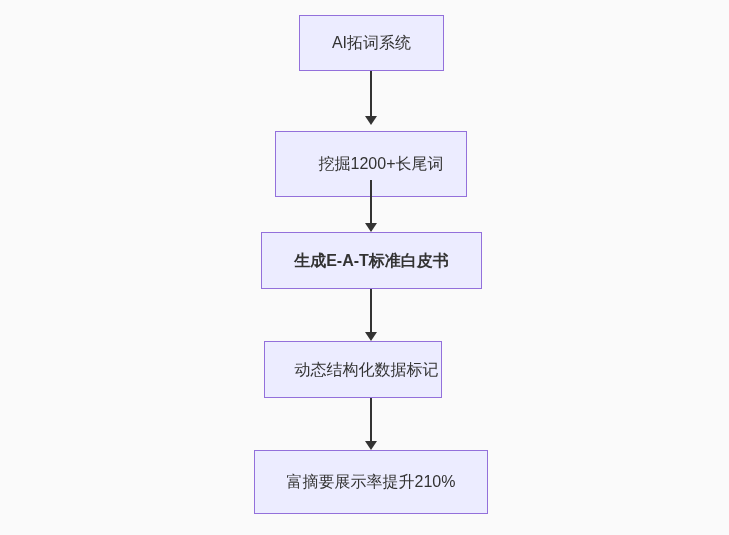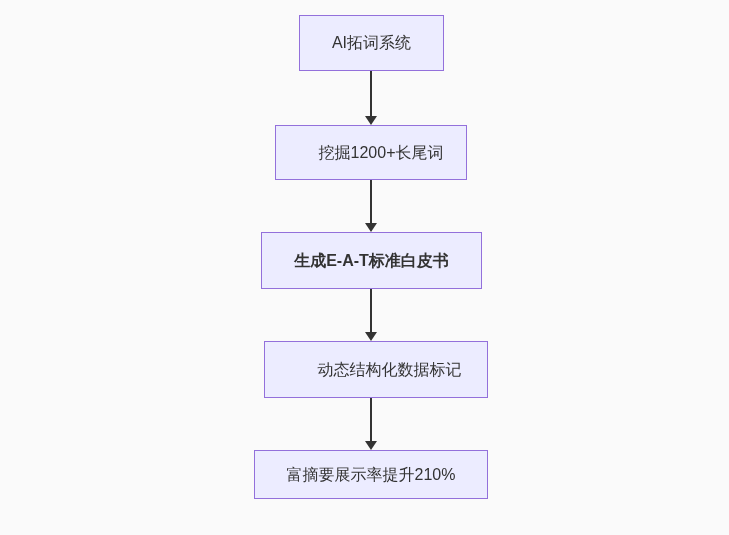--- a/index.html
+++ b/index.html
@@ -63,35 +63,35 @@
 <body>
 
 <div class="diagram">
 
   <div class="node" style="left:299px; top:15px; width:145px; height:56px;">
     <span class="node-label">AI拓词系统</span>
   </div>
 
   <div class="edge" style="left:370px; top:71px; height:45px;"></div>
 
-  <div class="node" style="left:275px; top:125px; width:192px; height:55px;padding-left:20px;">
+  <div class="node" style="left:275px; top:131px; width:192px; height:66px;padding-left:20px;">
     <span class="node-label">挖掘1200+长尾词</span>
   </div>
 
   <div class="edge" style="left:370px; top:180px; height:43px;"></div>
 
   <div class="node" style="left:261px; top:232px; width:221px; height:57px;font-weight:bold;">
     <span class="node-label">生成E-A-T标准白皮书</span>
   </div>
 
   <div class="edge" style="left:370px; top:289px; height:43px;"></div>
 
-  <div class="node" style="left:264px; top:341px; width:224px; height:57px;padding-left:27px;">
+  <div class="node" style="left:264px; top:341px; width:178px; height:57px;padding-left:27px;">
     <span class="node-label">动态结构化数据标记</span>
   </div>
 
   <div class="edge" style="left:370px; top:398px; height:43px;"></div>
 
-  <div class="node" style="left:254px; top:450px; width:234px; height:49px;">
+  <div class="node" style="left:254px; top:450px; width:234px; height:64px;">
     <span class="node-label">富摘要展示率提升210%</span>
   </div>
 
 </div>
 
 </body></html>

